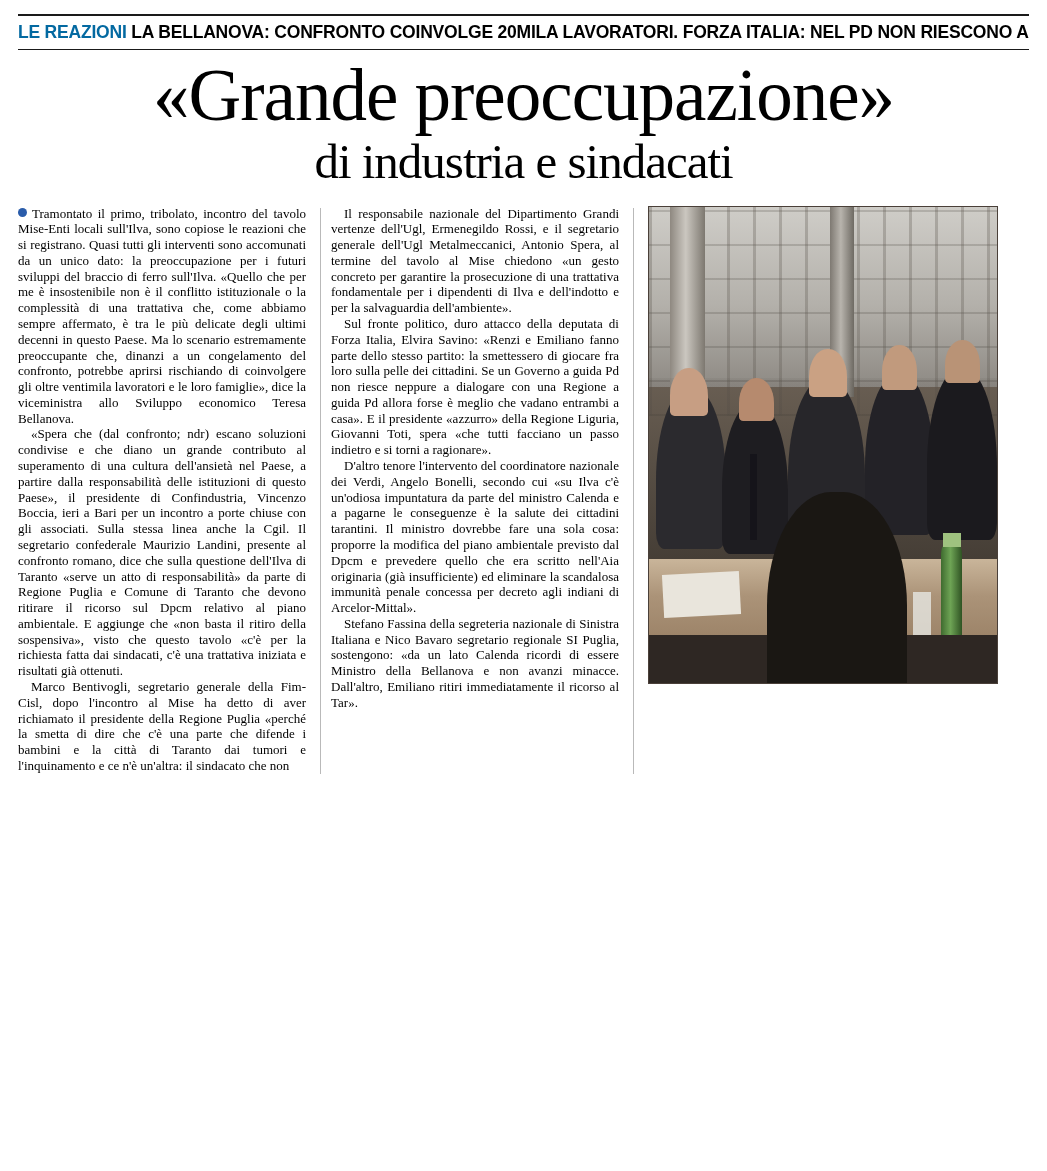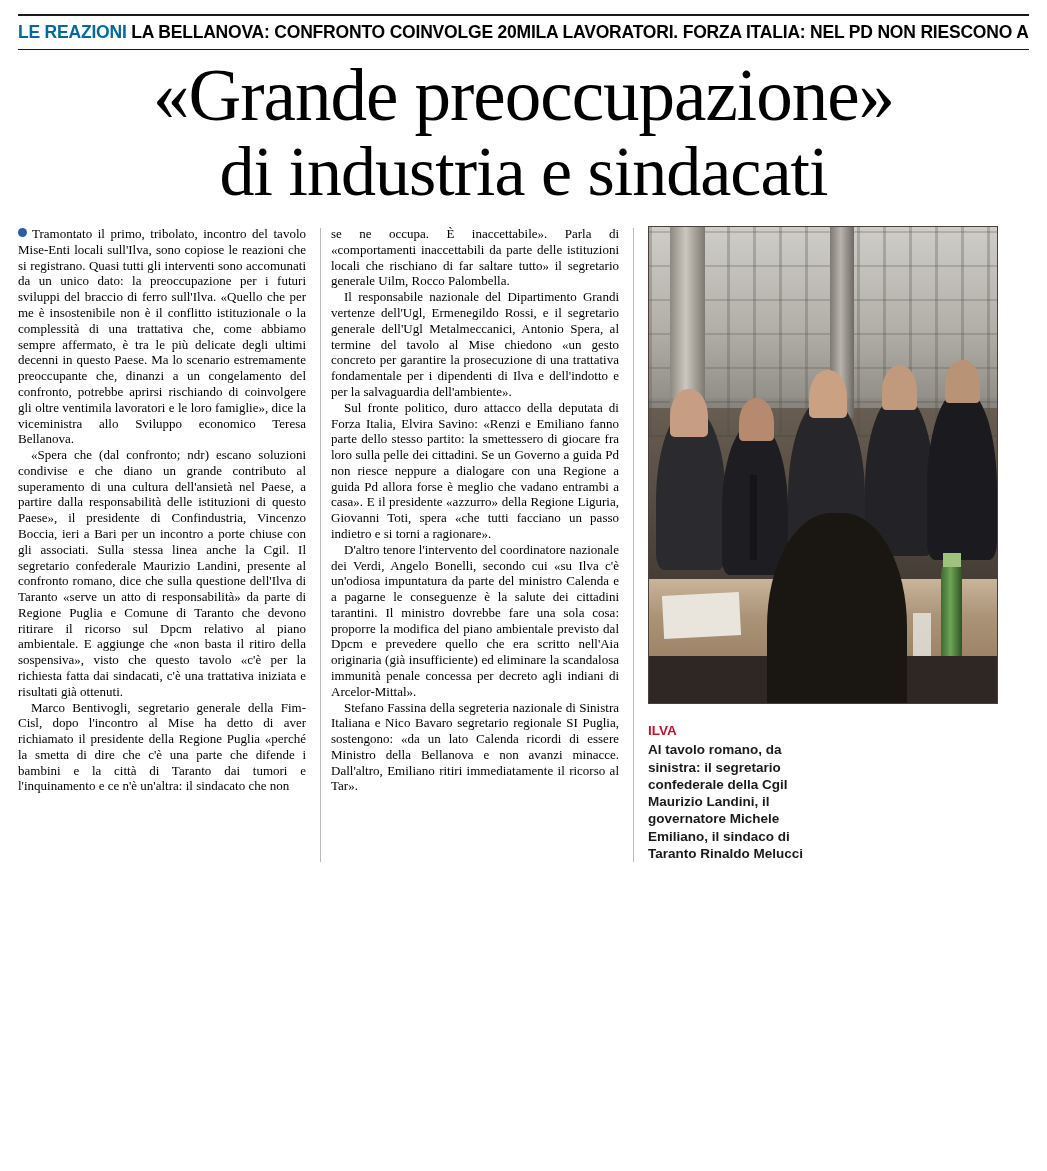--- a/index.html
+++ b/index.html
@@ -54,21 +54,21 @@
     line-height: 0.98;
     letter-spacing: -1px;
     margin: 10px 0 8px 0;
   }
   .headline .l1 {
     display: block;
     font-size: 73px;
   }
   .headline .l2 {
     display: block;
-    font-size: 70px;
+    font-size: 49px;
     margin-top: 6px;
   }
 
   
   .body-area {
     position: relative;
     display: flex;
     gap: 0;
     margin-top: 20px;
   }
@@ -231,21 +231,20 @@
 
     <div class="col">
       <p class="first"><span class="bullet"></span><span>Tramontato il primo, tribolato, incontro del tavolo Mise-Enti locali sull'Ilva, sono copiose le reazioni che si registrano. Quasi tutti gli interventi sono accomunati da un unico dato: la preoccupazione per i futuri sviluppi del braccio di ferro sull'Ilva. «Quello che per me è insostenibile non è il conflitto istituzionale o la complessità di una trattativa che, come abbiamo sempre affermato, è tra le più delicate degli ultimi decenni in questo Paese. Ma lo scenario estremamente preoccupante che, dinanzi a un congelamento del confronto, potrebbe aprirsi rischiando di coinvolgere gli oltre ventimila lavoratori e le loro famiglie», dice la viceministra allo Sviluppo economico Teresa Bellanova.</span></p>
       <p>«Spera che (dal confronto; ndr) escano soluzioni condivise e che diano un grande contributo al superamento di una cultura dell'ansietà nel Paese, a partire dalla responsabilità delle istituzioni di questo Paese», il presidente di Confindustria, Vincenzo Boccia, ieri a Bari per un incontro a porte chiuse con gli associati. Sulla stessa linea anche la Cgil. Il segretario confederale Maurizio Landini, presente al confronto romano, dice che sulla questione dell'Ilva di Taranto «serve un atto di responsabilità» da parte di Regione Puglia e Comune di Taranto che devono ritirare il ricorso sul Dpcm relativo al piano ambientale. E aggiunge che «non basta il ritiro della sospensiva», visto che questo tavolo «c'è per la richiesta fatta dai sindacati, c'è una trattativa iniziata e risultati già ottenuti.</p>
       <p>Marco Bentivogli, segretario generale della Fim-Cisl, dopo l'incontro al Mise ha detto di aver richiamato il presidente della Regione Puglia «perché la smetta di dire che c'è una parte che difende i bambini e la città di Taranto dai tumori e l'inquinamento e ce n'è un'altra: il sindacato che non</p>
     </div>
 
     <div class="col-rule"></div>
 
     <div class="col">
-      <p class="first">se ne occupa. È inaccettabile». Parla di «comportamenti inaccettabili da parte delle istituzioni locali che rischiano di far saltare tutto» il segretario generale Uilm, Rocco Palombella.</p>
       <p>Il responsabile nazionale del Dipartimento Grandi vertenze dell'Ugl, Ermenegildo Rossi, e il segretario generale dell'Ugl Metalmeccanici, Antonio Spera, al termine del tavolo al Mise chiedono «un gesto concreto per garantire la prosecuzione di una trattativa fondamentale per i dipendenti di Ilva e dell'indotto e per la salvaguardia dell'ambiente».</p>
       <p>Sul fronte politico, duro attacco della deputata di Forza Italia, Elvira Savino: «Renzi e Emiliano fanno parte dello stesso partito: la smettessero di giocare fra loro sulla pelle dei cittadini. Se un Governo a guida Pd non riesce neppure a dialogare con una Regione a guida Pd allora forse è meglio che vadano entrambi a casa». E il presidente «azzurro» della Regione Liguria, Giovanni Toti, spera «che tutti facciano un passo indietro e si torni a ragionare».</p>
       <p>D'altro tenore l'intervento del coordinatore nazionale dei Verdi, Angelo Bonelli, secondo cui «su Ilva c'è un'odiosa impuntatura da parte del ministro Calenda e a pagarne le conseguenze è la salute dei cittadini tarantini. Il ministro dovrebbe fare una sola cosa: proporre la modifica del piano ambientale previsto dal Dpcm e prevedere quello che era scritto nell'Aia originaria (già insufficiente) ed eliminare la scandalosa immunità penale concessa per decreto agli indiani di Arcelor-Mittal».</p>
       <p>Stefano Fassina della segreteria nazionale di Sinistra Italiana e Nico Bavaro segretario regionale SI Puglia, sostengono: «da un lato Calenda ricordi di essere Ministro della Bellanova e non avanzi minacce. Dall'altro, Emiliano ritiri immediatamente il ricorso al Tar».</p>
     </div>
 
     <div class="col-rule"></div>
 
     <div class="rail">
       <div class="photo">
@@ -268,20 +267,16 @@
         <div class="table"></div>
         <div class="paper1"></div>
         <div class="paper2"></div>
         <div class="glass"></div>
         <div class="bottle"></div>
         <div class="bottle-cap"></div>
         <div class="table-front"></div>
         <div class="foreground-head"></div>
       </div>
 
-      <div class="caption">
-        <span class="cap-title">ILVA</span>
-        <span>Al tavolo romano, da sinistra: il segretario confederale della Cgil Maurizio Landini, il governatore Michele Emiliano, il sindaco di Taranto Rinaldo Melucci</span>
-      </div>
     </div>
 
   </div>
 </div>
 
 </body></html>

